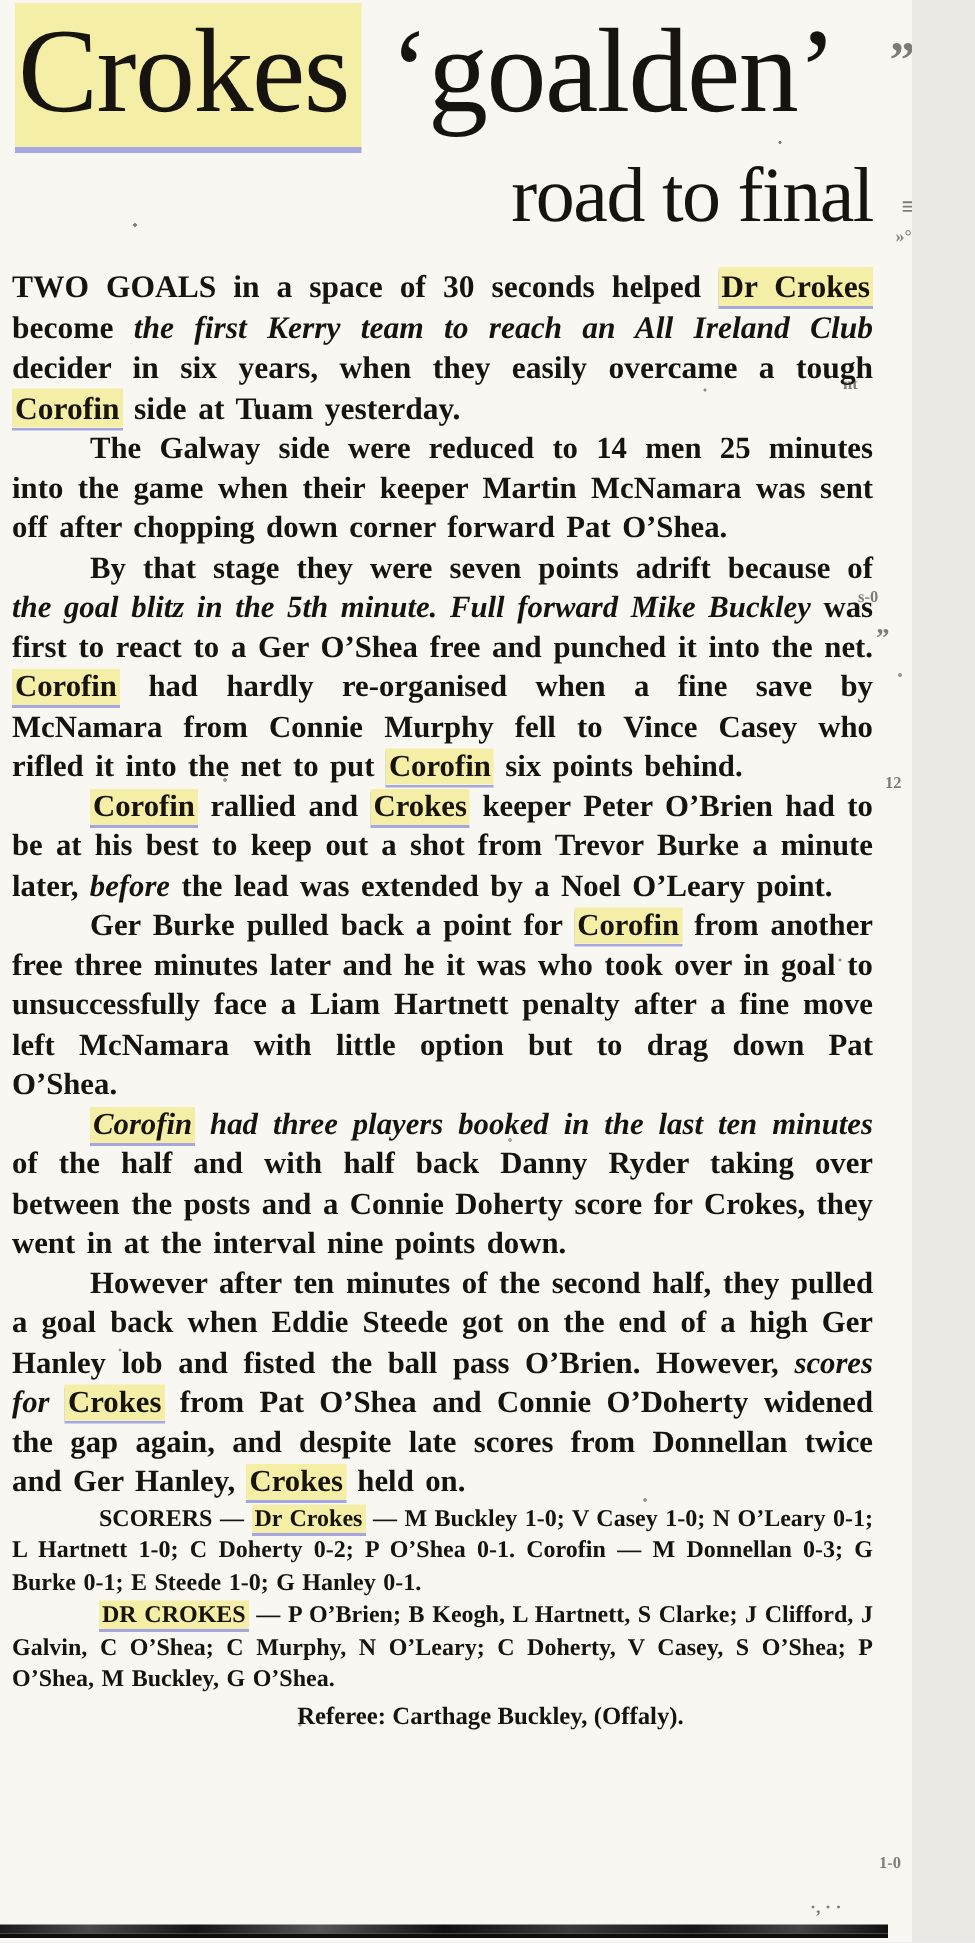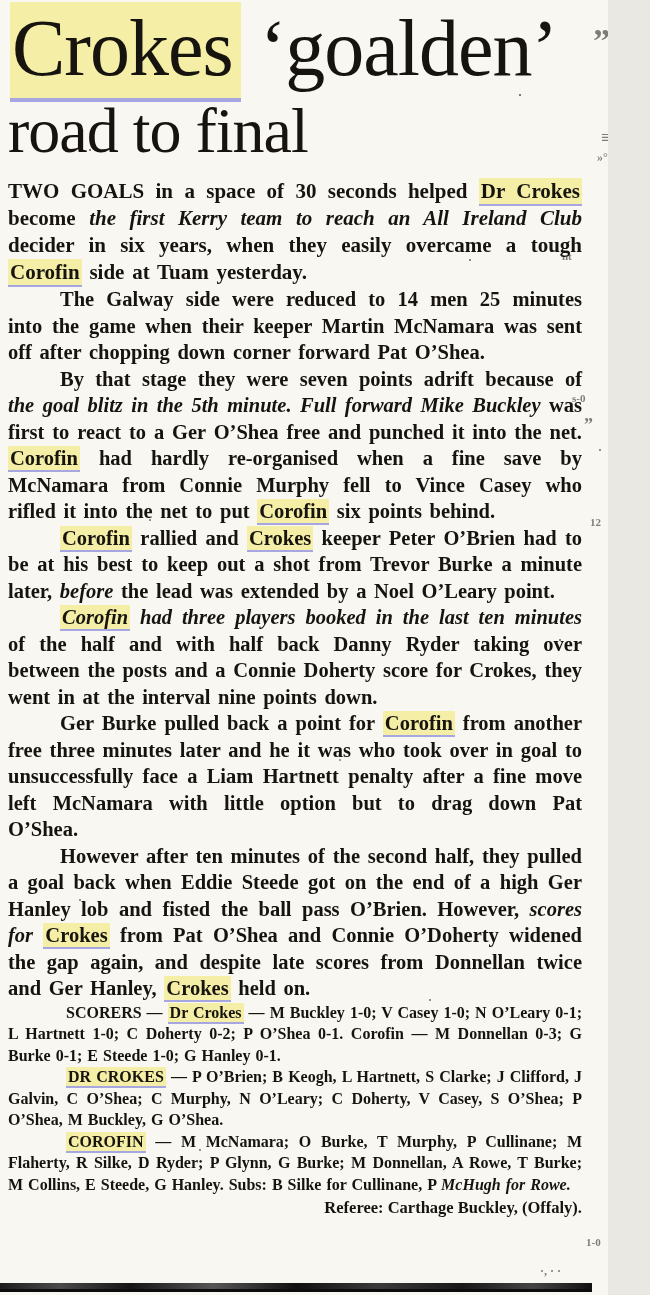--- a/index.html
+++ b/index.html
@@ -27,38 +27,38 @@
     color:var(--ink,#17140f);
   }
   .content{position:relative;padding:6px 26px 0 8px;width:100%;}
   
   .headline{margin:0 0 6px 0;}
   .h-line1{
     font-size:80px;line-height:84px;font-weight:400;
     white-space:nowrap;padding-left:2px;letter-spacing:-1px;
   }
   .h-line2{
-    font-size:64px;line-height:82px;font-weight:400;
-    text-align:left;letter-spacing:-1px;
+    font-size:52px;line-height:82px;font-weight:400;
+    text-align:right;letter-spacing:-1px;
   }
   .h-line1 .hl{box-shadow:0 4px 0 var(--ul,#a6a6e0);padding:2px 8px 6px 2px;}
   
   .hl{background:var(--hl,#f4eea6);box-shadow:0 2px 0 var(--ul,#a6a6e0);padding:1px 2px;}
   .it{font-style:italic;}
   
   .score-line{
     margin:2px 0 0 0;font-weight:700;font-size:22px;line-height:28px;
     letter-spacing:.2px;word-spacing:2px;white-space:nowrap;
   }
   
   .para{margin:0;text-align:justify;}
   .para.lead{font-size:21px;line-height:27px;font-weight:700;word-spacing:2.5px;}
   .para.body{font-size:20.5px;line-height:26.5px;font-weight:700;word-spacing:2.5px;}
   .para.small{font-size:16px;line-height:21.5px;font-weight:700;word-spacing:1px;}
-  .para.ref{font-size:16.5px;line-height:25px;font-weight:700;text-align:right;}
+  .para.ref{font-size:16.5px;line-height:25px;font-weight:700;text-align:center;}
   .indent{text-indent:52px;}
   .small.indent{text-indent:58px;}
   .ref.indent{text-indent:64px;}
   
   .rule-dashed{
     position:absolute;top:0;bottom:0;left:630px;width:0;
     border-left:3px dashed #3a3a38;opacity:.85;
   }
   .rule-solid{
     position:absolute;top:0;bottom:0;left:641px;width:6px;
@@ -82,26 +82,25 @@
   <div class="content">
     <div class="headline">
       <div class="h-line1"><span class="hl">Crokes</span><span> ‘goalden’</span></div>
       <div class="h-line2">road to final</div>
     </div>
     <div class="article-body">
         <p class="para lead"><span>TWO GOALS in a space of 30 seconds helped </span><span class="hl">Dr Crokes</span><span> become </span><span class="it">the first Kerry team to reach an All Ireland Club</span><span> decider in six years, when they easily overcame a tough </span><span class="hl">Corofin</span><span> side at Tuam yesterday.</span></p>
         <p class="para body indent"><span>The Galway side were reduced to 14 men 25 minutes into the game when their keeper Martin McNamara was sent off after chopping down corner forward Pat O’Shea.</span></p>
         <p class="para body indent"><span>By that stage they were seven points adrift because of </span><span class="it">the goal blitz in the 5th minute. Full forward Mike Buckley</span><span> was first to react to a Ger O’Shea free and punched it into the net. </span><span class="hl">Corofin</span><span> had hardly re-organised when a fine save by McNamara from Connie Murphy fell to Vince Casey who rifled it into the net to put </span><span class="hl">Corofin</span><span> six points behind.</span></p>
         <p class="para body indent"><span class="hl">Corofin</span><span> rallied and </span><span class="hl">Crokes</span><span> keeper Peter O’Brien had to be at his best to keep out a shot from Trevor Burke a minute later, </span><span class="it">before</span><span> the lead was extended by a Noel O’Leary point.</span></p>
+        <p class="para body indent"><span>Ger Burke pulled back a point for </span><span class="hl">Corofin</span><span> from another free three minutes later and he it was who took over in goal to unsuccessfully face a Liam Hartnett penalty after a fine move left McNamara with little option but to drag down Pat O’Shea.</span></p>
         <p class="para body indent"><span class="hl it">Corofin</span><span class="it"> had three players booked in the last ten minutes</span><span> of the half and with half back Danny Ryder taking over between the posts and a Connie Doherty score for Crokes, they went in at the interval nine points down.</span></p>
-        <p class="para body indent"><span>Ger Burke pulled back a point for </span><span class="hl">Corofin</span><span> from another free three minutes later and he it was who took over in goal to unsuccessfully face a Liam Hartnett penalty after a fine move left McNamara with little option but to drag down Pat O’Shea.</span></p>
         <p class="para body indent"><span>However after ten minutes of the second half, they pulled a goal back when Eddie Steede got on the end of a high Ger Hanley lob and fisted the ball pass O’Brien. However, </span><span class="it">scores for</span><span> </span><span class="hl">Crokes</span><span> from Pat O’Shea and Connie O’Doherty widened the gap again, and despite late scores from Donnellan twice and Ger Hanley, </span><span class="hl">Crokes</span><span> held on.</span></p>
         <p class="para small indent"><span>SCORERS — </span><span class="hl">Dr Crokes</span><span> — M Buckley 1-0; V Casey 1-0; N O’Leary 0-1; L Hartnett 1-0; C Doherty 0-2; P O’Shea 0-1. Corofin — M Donnellan 0-3; G Burke 0-1; E Steede 1-0; G Hanley 0-1.</span></p>
         <p class="para small indent"><span class="hl">DR CROKES</span><span> — P O’Brien; B Keogh, L Hartnett, S Clarke; J Clifford, J Galvin, C O’Shea; C Murphy, N O’Leary; C Doherty, V Casey, S O’Shea; P O’Shea, M Buckley, G O’Shea.</span></p>
-        <p class="para small indent"><span class="hl">COROFIN</span><span> — M McNamara; O Burke, T Murphy, P Cullinane; M Flaherty, R Silke, D Ryder; P Glynn, G Burke; M Donnellan, A Rowe, T Burke; M Collins, E Steede, G Hanley. Subs: B Silke for Cullinane, P </span><span class="it">McHugh for Rowe.</span></p>
         <p class="para ref indent"><span>Referee: Carthage Buckley, (Offaly).</span></p>
       </div>
   </div>
 
   <div class="rule-dashed"></div>
   <div class="rule-solid"></div>
   <div class="bottom-rule"></div>
   <div id="artifacts">
       <span class="artifact" style="left: 593px; top: 22px; font-size: 34px;">”</span>
       <span class="artifact" style="left: 601px; top: 128px; font-size: 17px;">≡</span>

